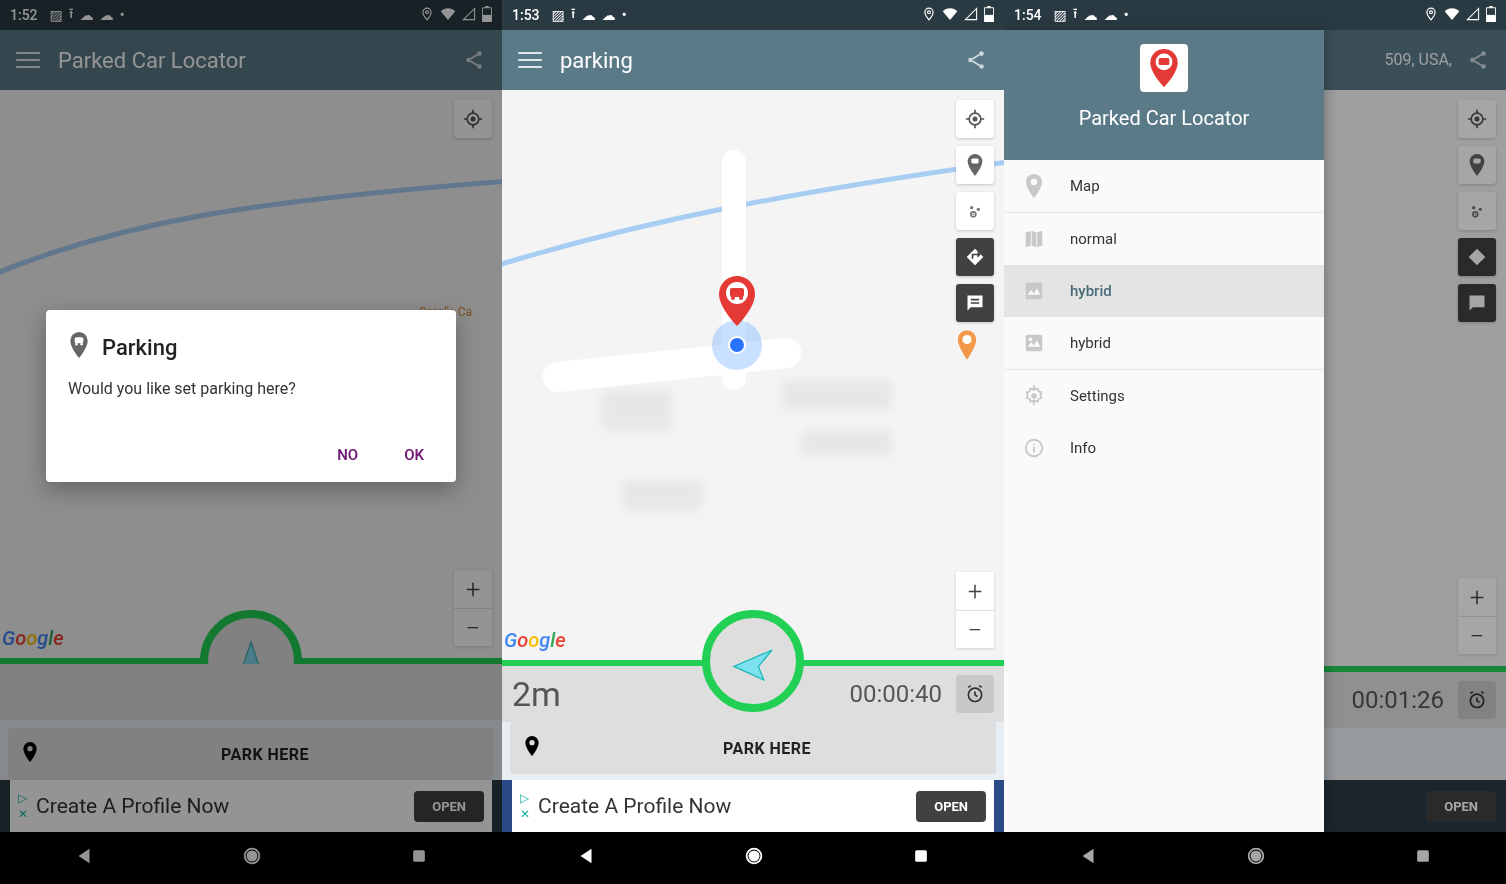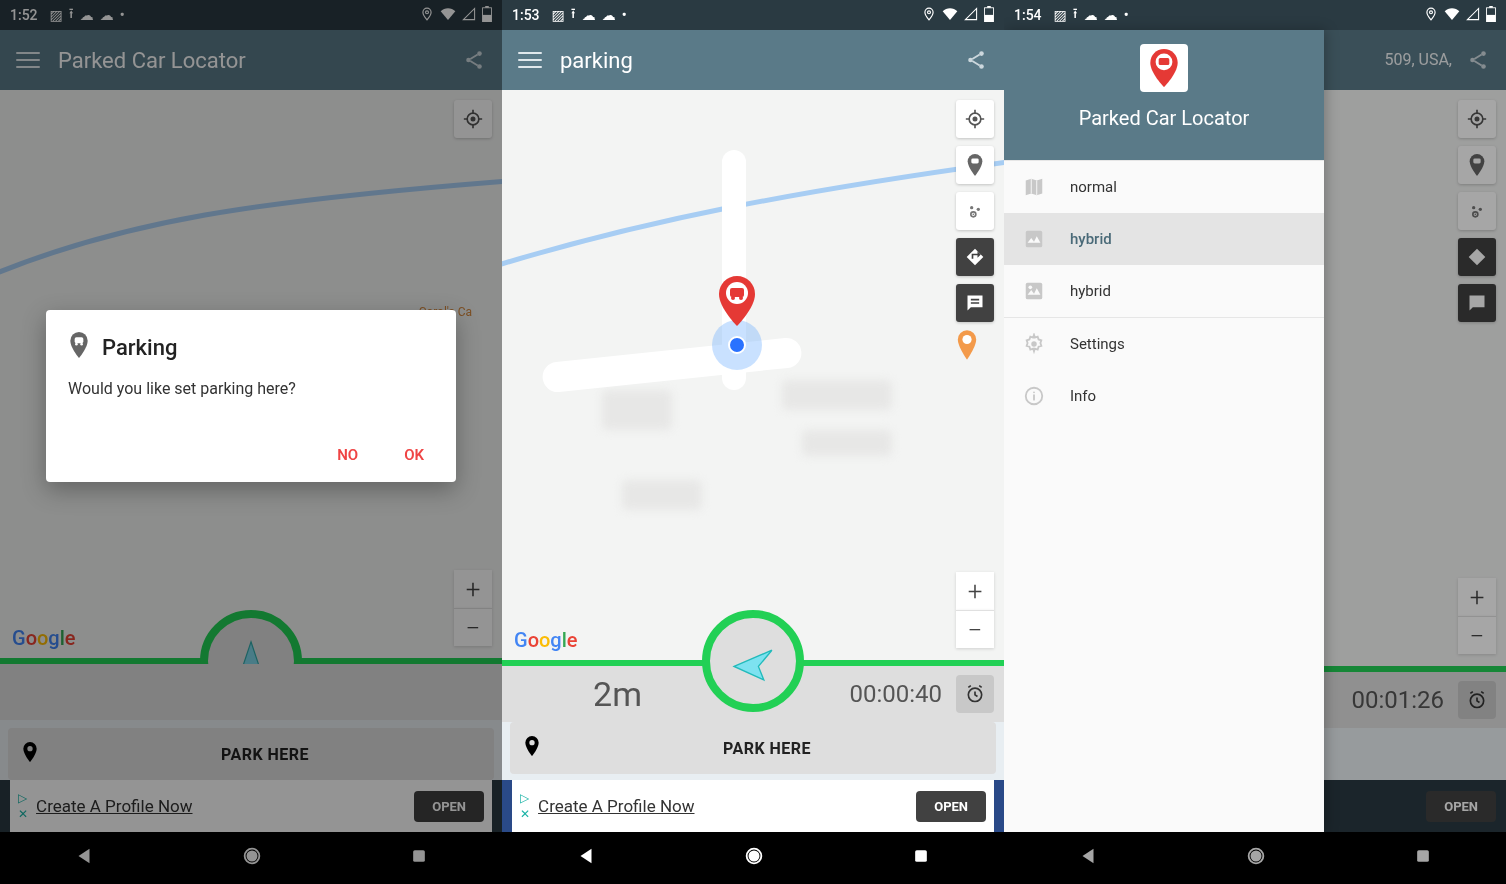--- a/index.html
+++ b/index.html
@@ -20,68 +20,68 @@
   .appbar .title { flex: 1; font-size: 22px; font-weight: 400; padding-left: 10px; }
   .appbar .share { width: 40px; height: 40px; display:flex; align-items:center; justify-content:center; opacity:.85; }
   .screen .appbar.addr .title { font-size:16px; line-height:1.3; opacity:.9; }
 
   
   .map { position: relative; flex: 1; background: #f3f4f3; }
   .map-road { position:absolute; background:#fff; border-radius:4px; }
   .river { position:absolute; }
   .poi { position:absolute; font-size:12px; color:#d78a3e; }
 
-  .glogo { position:absolute; left:12px; bottom:8px; font-size:20px; font-weight:500; letter-spacing:0; }
+  .glogo { position:absolute; left:2px; bottom:8px; font-size:20px; font-weight:500; letter-spacing:0;font-style:italic; }
   .glogo span:nth-child(1){color:#4285F4}
   .glogo span:nth-child(2){color:#EA4335}
   .glogo span:nth-child(3){color:#FBBC05}
   .glogo span:nth-child(4){color:#4285F4}
   .glogo span:nth-child(5){color:#34A853}
   .glogo span:nth-child(6){color:#EA4335}
 
   .fab-col { position:absolute; right:10px; top:10px; display:flex; flex-direction:column; gap:8px; }
   .fab { width:38px; height:38px; background:#fff; border-radius:3px; box-shadow:0 1px 3px rgba(0,0,0,.2); display:flex; align-items:center; justify-content:center; color:#555; }
   .fab.dark { background:#414141; color:#fff; }
 
   .zoom { position:absolute; right:10px; bottom:12px; display:flex; flex-direction:column; }
   .zoom .zbtn { width:38px; height:38px; background:#fff; display:flex; align-items:center; justify-content:center; font-size:26px; font-weight:300; color:#444; box-shadow:0 1px 3px rgba(0,0,0,.15); }
   .zoom .zbtn + .zbtn { border-top:1px solid #e0e0e0; }
 
   .greenline { height:6px; background:#22d055; }
   .infobar { height:56px; background:#dedede; display:flex; align-items:center; padding:0 10px; gap:8px; }
-  .infobar .dist { flex:0 0 auto; width:130px; text-align:right; font-size:34px; color:#555; font-weight:400;}
+  .infobar .dist { flex:0 0 auto; width:130px; text-align:left; font-size:34px; color:#555; font-weight:400;}
   .infobar .spacer { flex:1; }
   .infobar .timer { font-size:24px; color:#555; margin-right:6px;}
   .infobar .alarm { width:38px; height:38px; background:#c8c8c8; border-radius:4px; display:flex;align-items:center;justify-content:center; }
 
   .parkbtn { height:52px; background:#dedede; margin:0 8px 6px; border-radius:4px; display:flex; align-items:center; padding:0 14px; gap:12px; font-size:16px; font-weight:700; color:#222; justify-content:flex-start;}
   .parkbtn .lbl { flex:1; text-align:center; letter-spacing:.5px; }
   .screen1 .parkbtn { margin:8px 8px 0; }
 
   .ad { height:52px; background:#fff; display:flex; align-items:center; padding:0 10px; gap:8px; }
   .ad .open { background:#414141; color:#fff; padding:8px 18px; border-radius:4px; font-size:13px; font-weight:700; margin-left:auto; }
-  .ad .txt { color:#333; font-size:17px;text-decoration:underline; }
+  .ad .txt { color:#333; font-size:21px; }
   .ad .ad-icons { display:flex; flex-direction:column; gap:2px; color:#0aa; font-size:12px;}
 
   .navbar { height:52px; background:#000; display:flex; align-items:center; justify-content:space-around; }
 
   .column { display:flex; flex-direction:column; height:100%; }
 
   
   .compass { position:absolute; left:50%; transform:translateX(-50%); bottom:-50px; width:102px; height:102px; border-radius:50%; border:8px solid #22d055; background:#dedede; display:flex; align-items:center; justify-content:center; pointer-events:none; }
   .compass.ontop { bottom:auto; top:-54px; z-index:5;}
   .needle svg { display:block; }
 
   
   .scrim { position:absolute; inset:0; background:rgba(0,0,0,.42); z-index:20; display:flex; align-items:flex-start; }
   .dialog { background:#fff; width:410px; margin:310px auto 0; border-radius:4px; padding:22px 22px 10px; box-shadow:0 8px 24px rgba(0,0,0,.3); }
   .dialog .dtitle { display:flex; align-items:center; gap:12px; font-size:22px; font-weight:500; color:#222; margin-bottom:16px;}
   .dialog .dmsg { font-size:16px; color:#333; margin-bottom:40px;}
   .dialog .dactions { display:flex; justify-content:flex-end; gap:26px; }
-  .dialog .dactions .act { color:#ef4444; font-weight:600; font-size:15px; padding:8px 10px; }
+  .dialog .dactions .act { color:#701a75; font-weight:600; font-size:15px; padding:8px 10px; }
 
   
   .drawer-scrim { position:absolute; inset:0; background:rgba(0,0,0,.35); z-index:20; }
   .drawer { position:absolute; left:0; top:0; bottom:0; width:320px; background:#fafafa; z-index:30; box-shadow:2px 0 12px rgba(0,0,0,.25); display:flex; flex-direction:column; }
   .drawer .dheader { background:#5a7a88; color:#fff; padding:14px 0 30px; display:flex; flex-direction:column; align-items:center; gap:14px; }
   .drawer .logo { width:48px; height:48px; background:#fff; border-radius:4px; display:flex; align-items:center; justify-content:center; }
   .drawer .dhtitle { font-size:20px; font-weight:400; }
   .drawer .list { overflow:auto; }
   .drawer .item { display:flex; align-items:center; gap:24px; padding:14px 18px; font-size:15px; color:#333; }
   .drawer .item .ic { width:24px; height:24px; display:flex; align-items:center; justify-content:center; color:#c0c0c0;}
@@ -528,20 +528,29 @@
       <div class="logo">
         <svg width="32" height="38" viewBox="0 0 40 50">
               <path d="M20 0C10 0 2 8 2 18c0 14 18 32 18 32s18-18 18-32C38 8 30 0 20 0z" fill="#e53935"></path>
               <circle cx="20" cy="17" r="11" fill="#fff"></circle>
               <rect x="13" y="12" width="14" height="9" rx="2" fill="#e53935"></rect>
             </svg>
       </div>
       <div class="dhtitle">Parked Car Locator</div>
     </div>
     <div class="list" id="drawer-list">
+          <div class="item">
+            <span class="ic">
+              <svg width="20" height="24" viewBox="0 0 24 30" fill="#c8c8c8">
+                <path d="M12 0a10 10 0 00-10 10c0 8 10 20 10 20s10-12 10-20A10 10 0 0012 0z"></path>
+                <circle cx="12" cy="10" r="4" fill="#fafafa"></circle>
+              </svg>
+            </span>
+            <span class="lbl">Map</span>
+          </div>
           <hr>
           <div class="item">
             <span class="ic">
               <svg width="22" height="22" viewBox="0 0 24 24" fill="#c8c8c8">
                 <path d="M3 5l6-2 6 2 6-2v16l-6 2-6-2-6 2z"></path>
                 <path d="M9 3v16M15 5v16" stroke="#fafafa" stroke-width="1"></path>
               </svg>
             </span>
             <span class="lbl">normal</span>
           </div>

